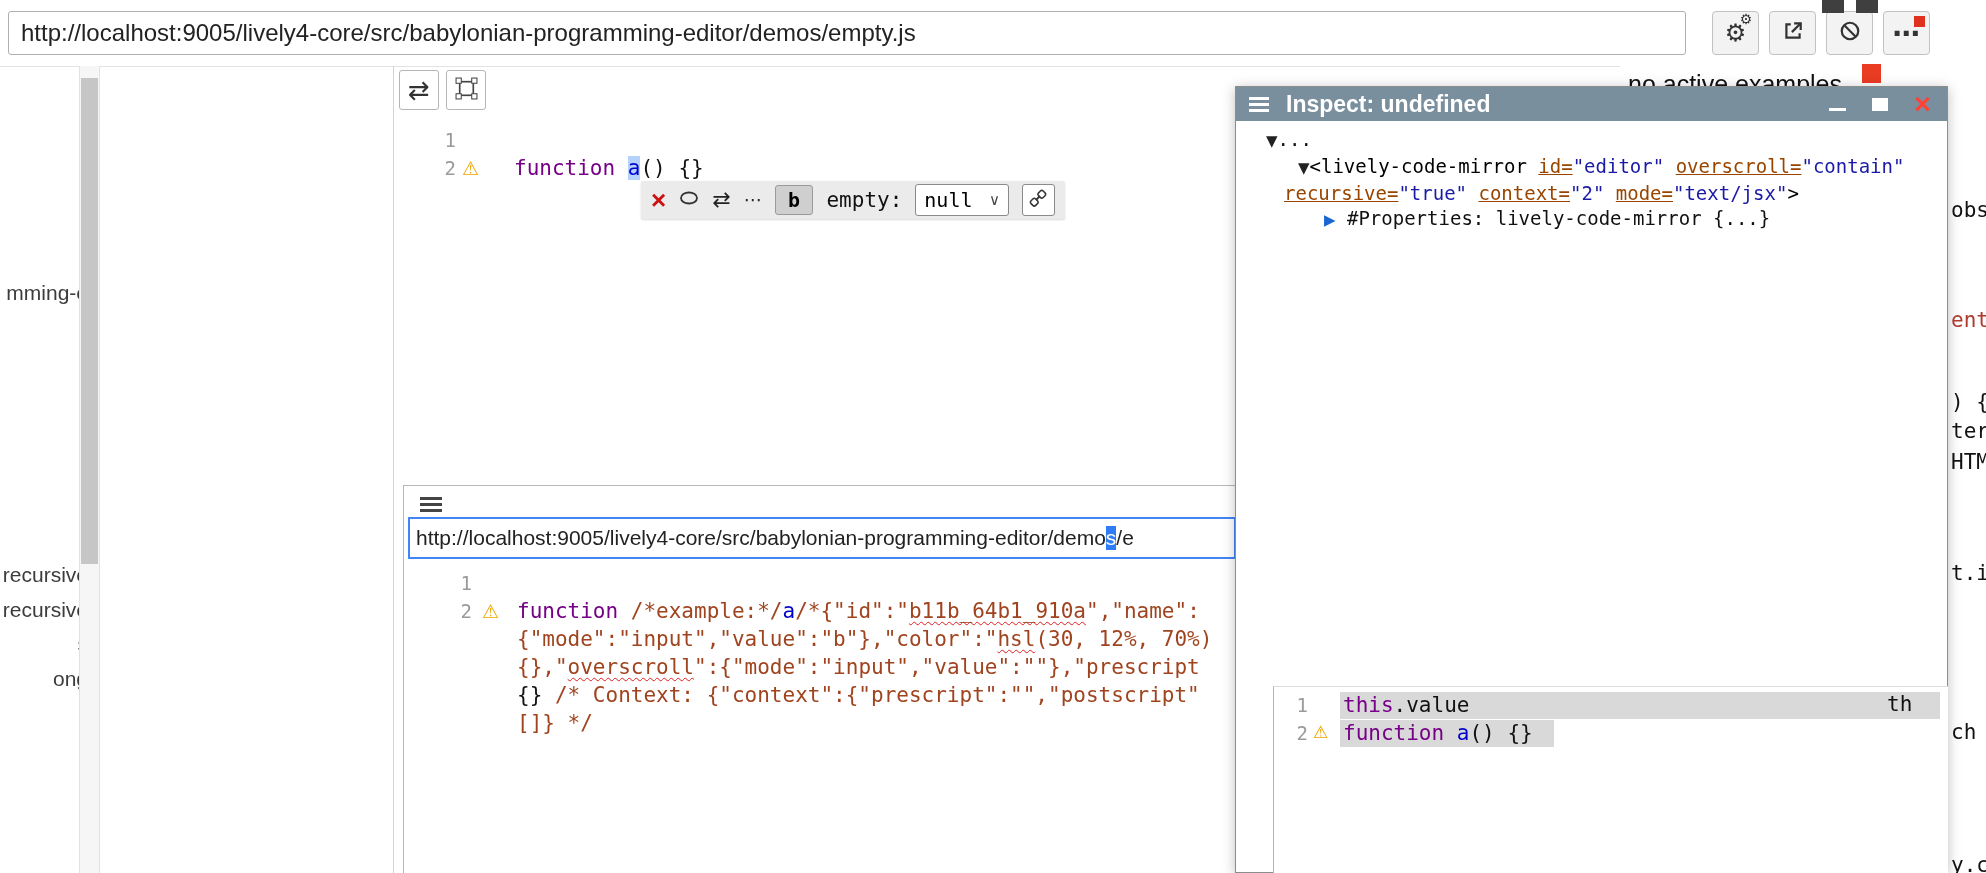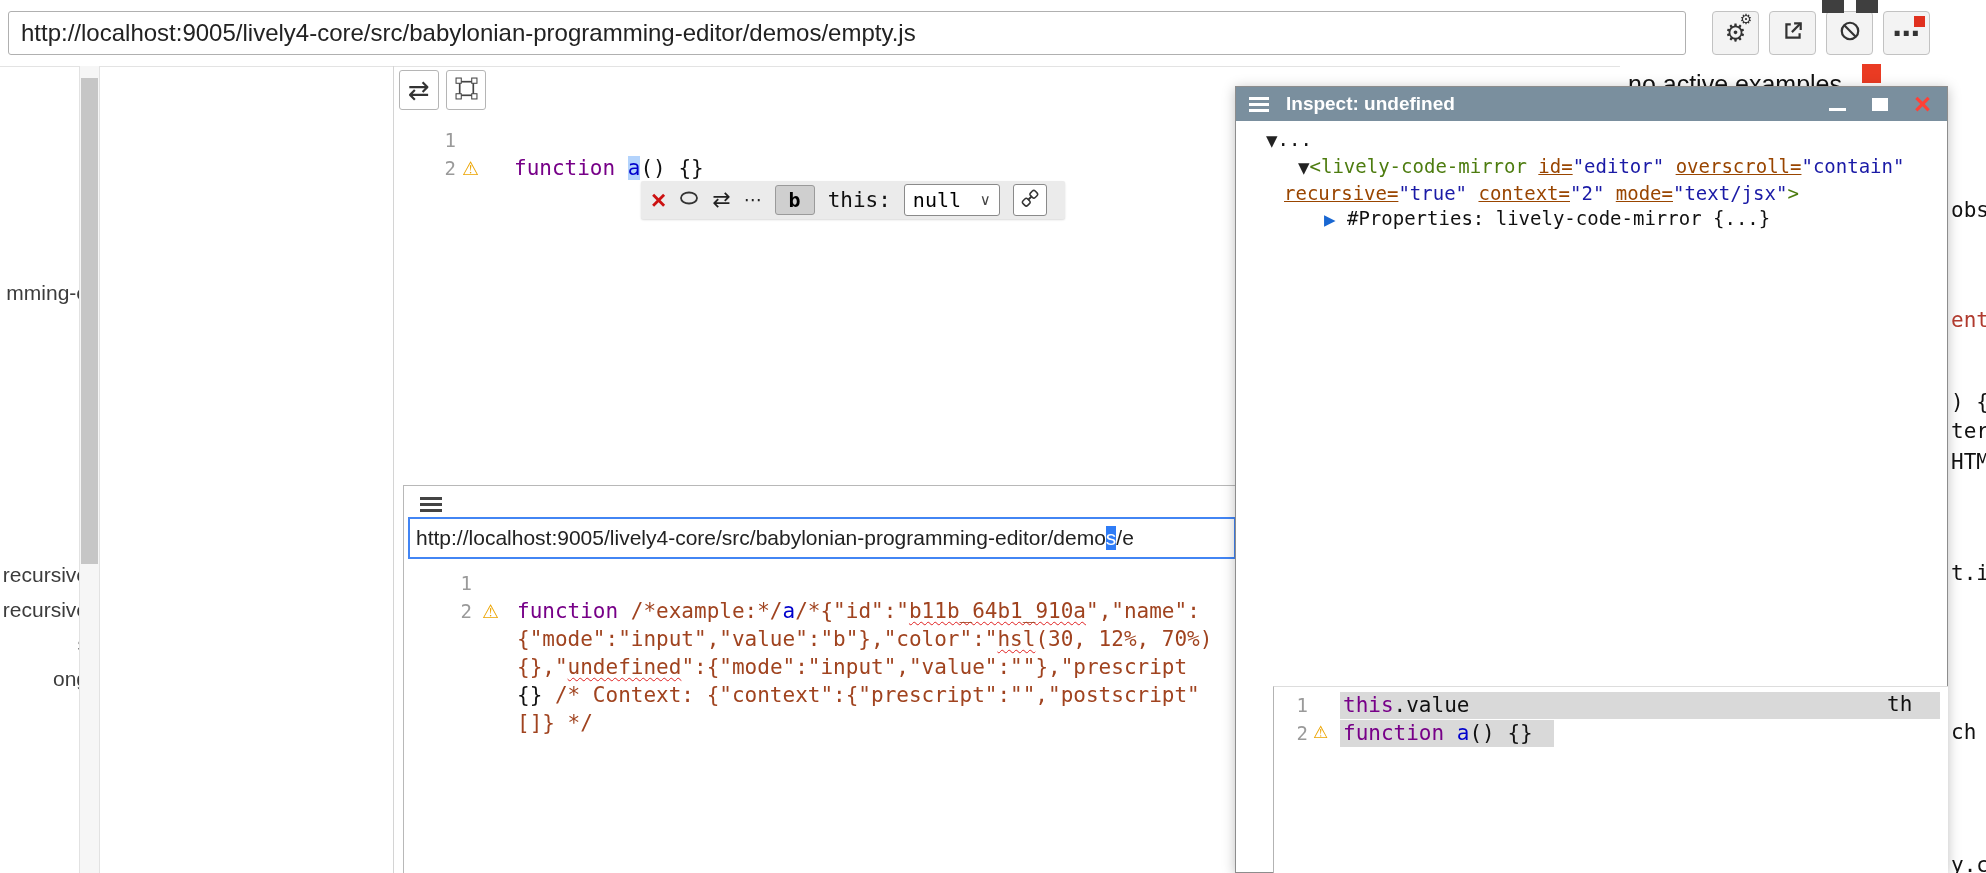--- a/index.html
+++ b/index.html
@@ -5,21 +5,21 @@
   html,body{margin:0;padding:0;background:#fff;}
   #screen{position:relative;width:1986px;height:873px;background:#fff;overflow:hidden;font-family:"Liberation Sans",sans-serif;}
   .abs{position:absolute;}
   .mono{font-family:"DejaVu Sans Mono",monospace;}
   .pre{white-space:pre;}
   
   .kw{color:#770088;}
   .def{color:#0000cc;}
   .pl{color:#111;}
   .com{color:#a0431f;}
-  .tag{color:#4d7c0f;}
+  .tag{color:#000000;}
   .attr{color:#994500;text-decoration:underline;}
   .val{color:#1a1aa6;}
   .tri{color:#222;font-family:"DejaVu Sans",sans-serif;font-size:15px;}
   .trib{color:#1967d2;font-family:"DejaVu Sans",sans-serif;font-size:15px;}
   .sq{text-decoration:underline wavy #e01f1f;text-decoration-thickness:1px;text-underline-offset:3px;}
   .selhl{background:#b3d3fc;}
   .gut{color:#9a9a9a;text-align:right;line-height:28px;font-size:19px;}
   .warn{color:#eca400;font-family:"DejaVu Sans",sans-serif;}
   
   .urlbar{left:8px;top:11px;width:1678px;height:44px;border:1px solid #b0b0b0;border-radius:3px;font-size:24px;color:#222;padding:0 12px;box-sizing:border-box;font-family:"Liberation Sans",sans-serif;outline:none;background:#fff;}
@@ -130,21 +130,21 @@
   <div class="abs probe">
     <span class="xicon">×</span>
     <span>
       <svg width="20" height="14" viewBox="0 0 20 14">
           <ellipse cx="10" cy="7" rx="8" ry="5.5" fill="none" stroke="#333" stroke-width="1.8"></ellipse>
         </svg>
     </span>
     <span class="picon">⇄</span>
     <span class="picon" style="font-size:18px;">⋯</span>
     <span class="bbtn">b</span>
-    <span class="mono" style="font-size:21px;color:#111;">this:</span>
+    <span class="mono" style="font-size:21px;color:#111;">empty:</span>
     <span class="nullsel">
       <span>null</span>
       <span style="font-size:15px;color:#444;font-family:'DejaVu Sans',sans-serif;">∨</span>
     </span>
     <span class="linkbtn">
       <span>
         <svg width="18" height="18" viewBox="0 0 18 18">
             <path d="M7 11 L11 7" stroke="#333" stroke-width="1.8"></path>
             <rect x="2" y="10" width="6.5" height="6.5" rx="2" transform="rotate(-45 5.2 13.2)" fill="none" stroke="#333" stroke-width="1.5"></rect>
             <rect x="9.5" y="2" width="6.5" height="6.5" rx="2" transform="rotate(-45 12.8 5.2)" fill="none" stroke="#333" stroke-width="1.5"></rect>
@@ -167,33 +167,33 @@
 
   <div class="abs mono gut" style="left:424px;top:569px;width:48px;z-index:5;">
     <div>1</div>
     <div>2</div>
   </div>
   <div class="abs warn" style="left:482px;top:600px;font-size:19px;z-index:5;">⚠</div>
 
   <div class="abs" style="left:517px;top:597px;width:716px;overflow:hidden;z-index:5;">
     <div class="mono codeline pre"><span class="kw">function </span><span class="com">/*example:*/</span><span class="def">a</span><span class="com">/*{"id":"</span><span class="com sq">b11b_64b1_910a</span><span class="com">","name":</span></div>
     <div class="mono codeline pre"><span class="com">{"mode":"input","value":"b"},"color":"</span><span class="com sq">hsl</span><span class="com">(30, 12%, 70%)</span></div>
-    <div class="mono codeline pre"><span class="com">{},"</span><span class="com sq">undefined</span><span class="com">":{"mode":"input","value":""},"prescript</span></div>
+    <div class="mono codeline pre"><span class="com">{},"</span><span class="com sq">overscroll</span><span class="com">":{"mode":"input","value":""},"prescript</span></div>
     <div class="mono codeline pre"><span class="pl">{} </span><span class="com">/* Context: {"context":{"prescript":"","postscript"</span></div>
     <div class="mono codeline pre"><span class="com">[]} */</span></div>
   </div>
 
   <div class="abs inspect">
     <div class="ititle">
       <span class="hambw" style="margin-left:13px;">
           <span></span>
           <span></span>
           <span></span>
         </span>
-      <span style="margin-left:17px;color:#fff;font-weight:bold;font-size:19px;">Inspect: undefined</span>
+      <span style="margin-left:17px;color:#fff;font-weight:bold;font-size:23px;">Inspect: undefined</span>
       <span style="margin-left:auto;display:flex;align-items:center;gap:26px;margin-right:16px;">
         <span style="display:inline-block;width:17px;height:3px;background:#fff;margin-top:10px;"></span>
         <span style="display:inline-block;width:16px;height:13px;background:#fff;"></span>
         <span style="color:#ff4136;font-weight:bold;font-size:29px;line-height:1;">×</span>
       </span>
     </div>
     <div style="position:absolute;left:0;top:34px;right:0;bottom:0;background:#fff;overflow:hidden;">
       <div style="margin-top:6px;">
         <div class="tline" style="padding-left:30px;"><span class="tri">▼</span><span class="pl">...</span></div>
         <div class="tline" style="padding-left:62px;"><span class="tri">▼</span><span class="tag">&lt;lively-code-mirror </span><span class="attr">id=</span><span class="val">"editor"</span><span class="pl"> </span><span class="attr">overscroll=</span><span class="val">"contain"</span></div>

